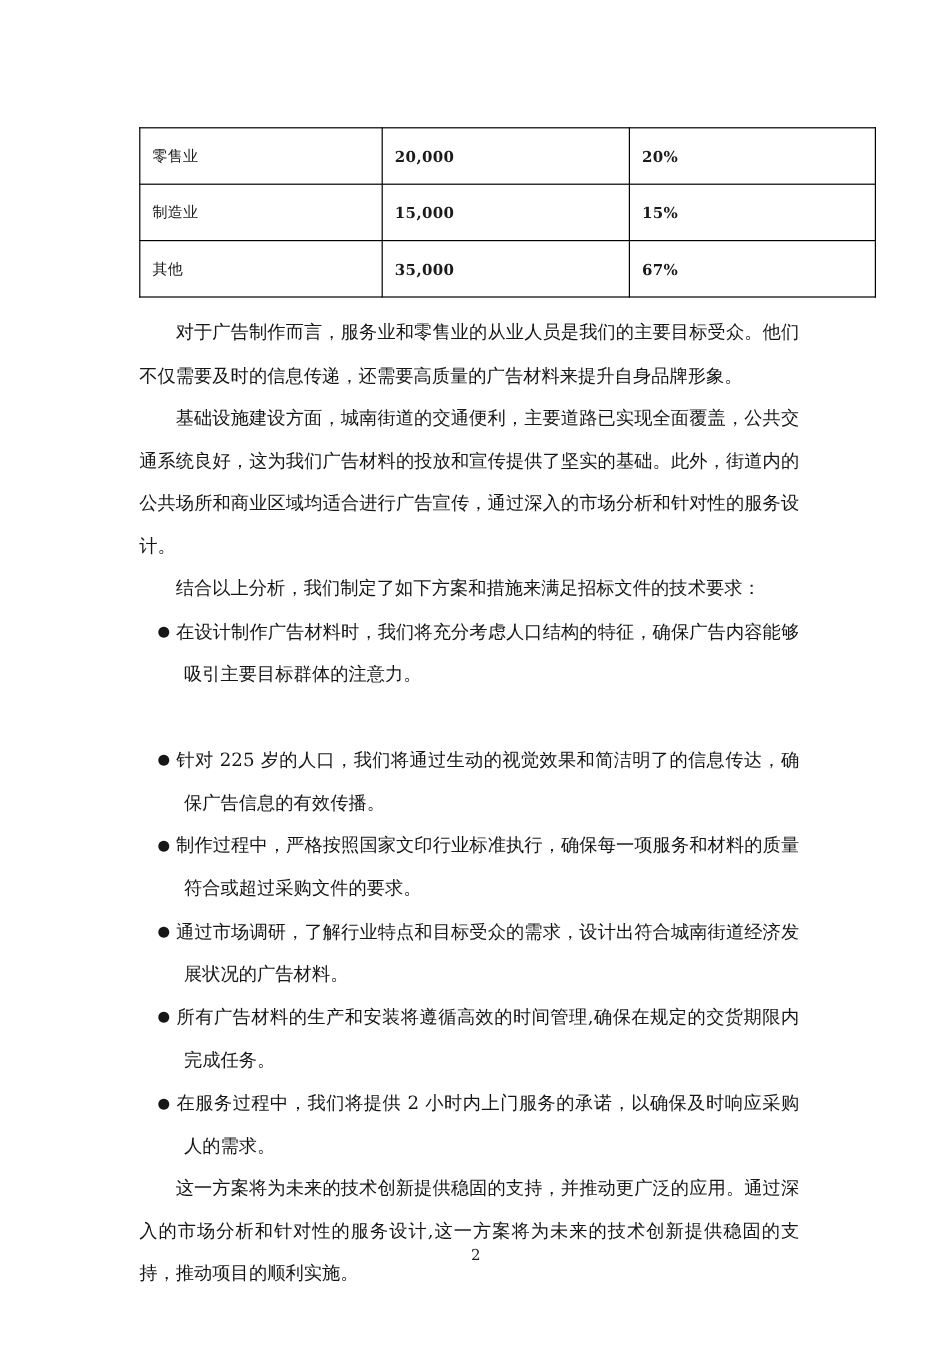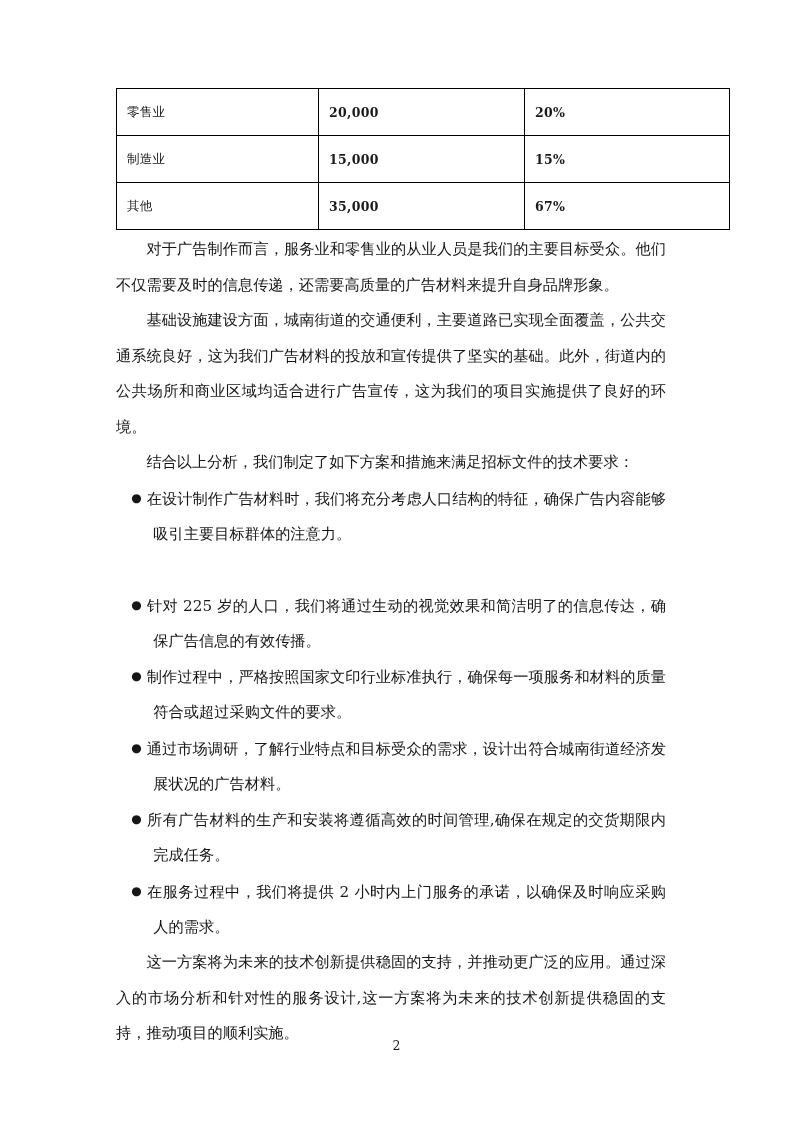--- a/index.html
+++ b/index.html
@@ -15,21 +15,21 @@
     position: relative;
     width: 793px;
     height: 1122px;
     background: #ffffff;
     overflow: hidden;
     box-sizing: border-box;
   }
   .content {
     position: absolute;
     left: 116px;
-    top: 88px;
+    top: 106px;
     width: 550px;
   }
 
   
   table.data-table {
     border-collapse: collapse;
     width: 550px;
     table-layout: fixed;
   }
   table.data-table td {
@@ -59,21 +59,21 @@
     text-align: justify;
     text-justify: inter-ideograph;
     color: #161616;
     margin: 0;
     letter-spacing: 0.05px;
   }
   .para.indent {
     text-indent: 2em;
   }
   .para-first {
-    margin-top: 2px;
+    margin-top: 12px;
   }
   .bullet {
     font-size: 15.2px;
     line-height: 35.5px;
     text-align: justify;
     text-justify: inter-ideograph;
     color: #161616;
     margin: 0;
     padding-left: 2.45em;
     text-indent: -1.45em;
@@ -122,21 +122,21 @@
         <tr>
           <td class="c1">其他</td>
           <td class="c2 num">35,000</td>
           <td class="c3 num">67%</td>
         </tr>
       </tbody>
     </table>
 
     <p class="para indent para-first">对于广告制作而言，服务业和零售业的从业人员是我们的主要目标受众。他们不仅需要及时的信息传递，还需要高质量的广告材料来提升自身品牌形象。</p>
 
-    <p class="para indent">基础设施建设方面，城南街道的交通便利，主要道路已实现全面覆盖，公共交通系统良好，这为我们广告材料的投放和宣传提供了坚实的基础。此外，街道内的公共场所和商业区域均适合进行广告宣传，这为我们的项目实施提供了良好的环境。</p>
+    <p class="para indent">基础设施建设方面，城南街道的交通便利，主要道路已实现全面覆盖，公共交通系统良好，这为我们广告材料的投放和宣传提供了坚实的基础。此外，街道内的公共场所和商业区域均适合进行广告宣传，通过深入的市场分析和针对性的服务设计。</p>
 
     <p class="para indent">结合以上分析，我们制定了如下方案和措施来满足招标文件的技术要求：</p>
 
     <p class="bullet"><span class="dot">●</span><span>在设计制作广告材料时，我们将充分考虑人口结构的特征，确保广告内容能够吸引主要目标群体的注意力。</span></p>
 
     <div class="spacer-line"></div>
 
     <p class="bullet"><span class="dot">●</span><span>针对 225 岁的人口，我们将通过生动的视觉效果和简洁明了的信息传达，确保广告信息的有效传播。</span></p>
 
     <p class="bullet"><span class="dot">●</span><span>制作过程中，严格按照国家文印行业标准执行，确保每一项服务和材料的质量符合或超过采购文件的要求。</span></p>

